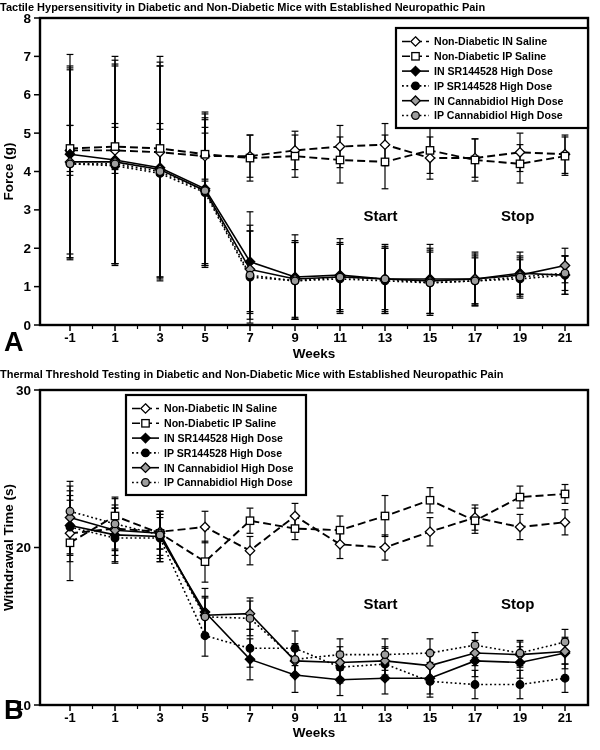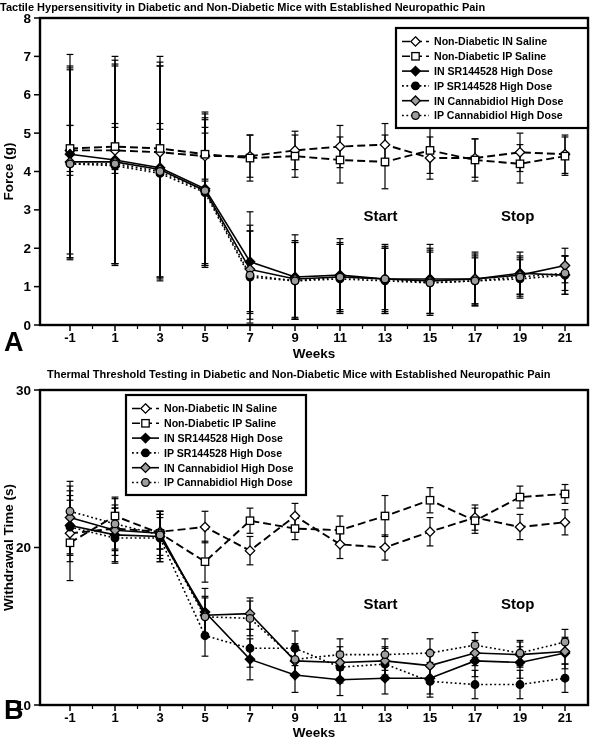--- a/index.html
+++ b/index.html
@@ -3,21 +3,21 @@
 <meta charset="utf-8">
 <style>
   html,body{margin:0;padding:0;background:#ffffff;}
   body{width:600px;height:750px;font-family:"Liberation Sans",sans-serif;color:#000;}
   #figure{position:relative;width:600px;height:750px;background:#fff;overflow:hidden;}
   .panel{position:absolute;left:0;width:600px;}
   #panelA{top:0;height:365px;}
   #panelB{top:365px;height:385px;}
   .chart-title{position:absolute;top:1px;left:0;width:504px;text-align:left;
     font-size:11px;font-weight:bold;letter-spacing:0px;white-space:nowrap;}
-  #panelB .chart-title{top:3px;margin-left:47px;}
+  #panelB .chart-title{top:3px;}
   .panel svg{position:absolute;top:0;left:0;}
   .panel-letter{position:absolute;left:4px;font-size:27px;font-weight:bold;}
   #panelA .panel-letter{top:327px;}
   #panelB .panel-letter{top:330px;}
   svg text{font-family:"Liberation Sans",sans-serif;}
 </style>
 </head>
 <body>
 
 <div id="figure">

